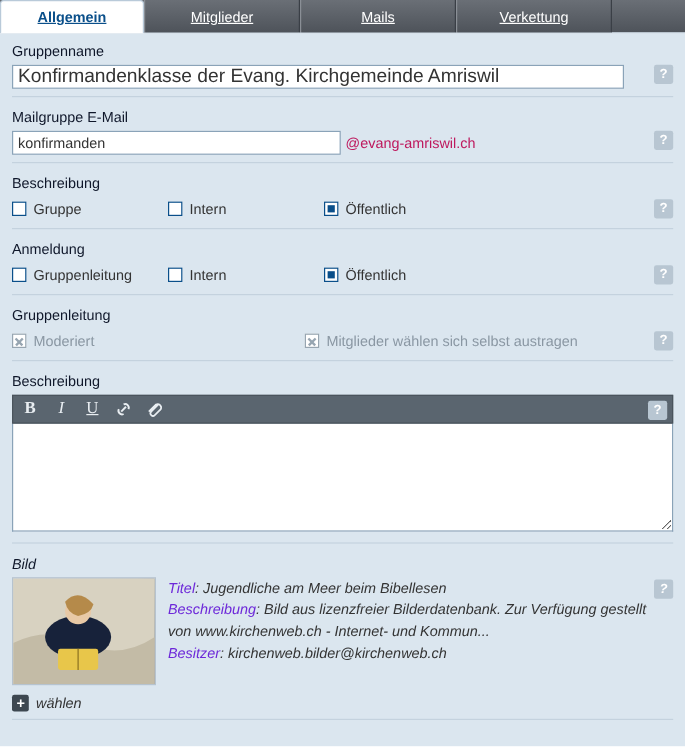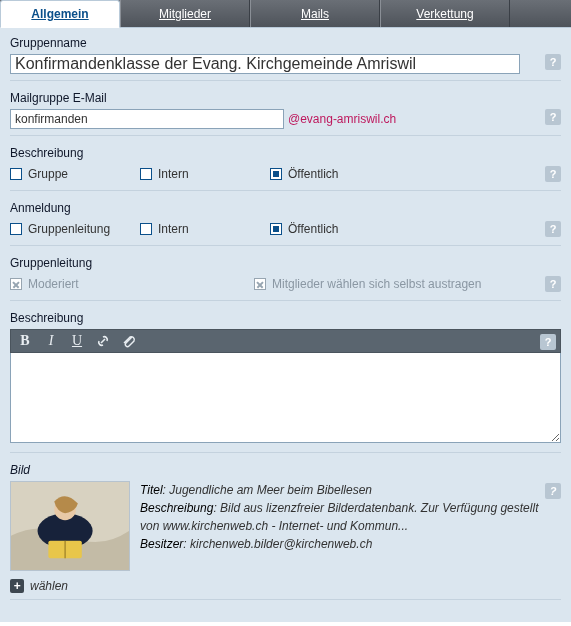--- a/index.html
+++ b/index.html
@@ -188,21 +188,21 @@
   .thumb {
     width: 120px;
     height: 90px;
     background: linear-gradient(135deg, #d9d2c2 0%, #c5bda9 50%, #4b5a72 100%);
     position: relative;
     border: 1px solid #b6c3cf;
     overflow: hidden;
   }
   .thumb svg { width: 100%; height: 100%; display: block; }
   .meta { flex: 1; color: #333; line-height: 1.5; }
-  .meta .k { color: #000000; margin-top: 25px; }
+  .meta .k { color: #6d28d9; margin-top: 25px; }
   .choose {
     display: inline-flex;
     align-items: center;
     gap: 6px;
     margin-top: 8px;
     cursor: pointer;
     color: #333;
   }
   .plus {
     width: 14px; height: 14px;

